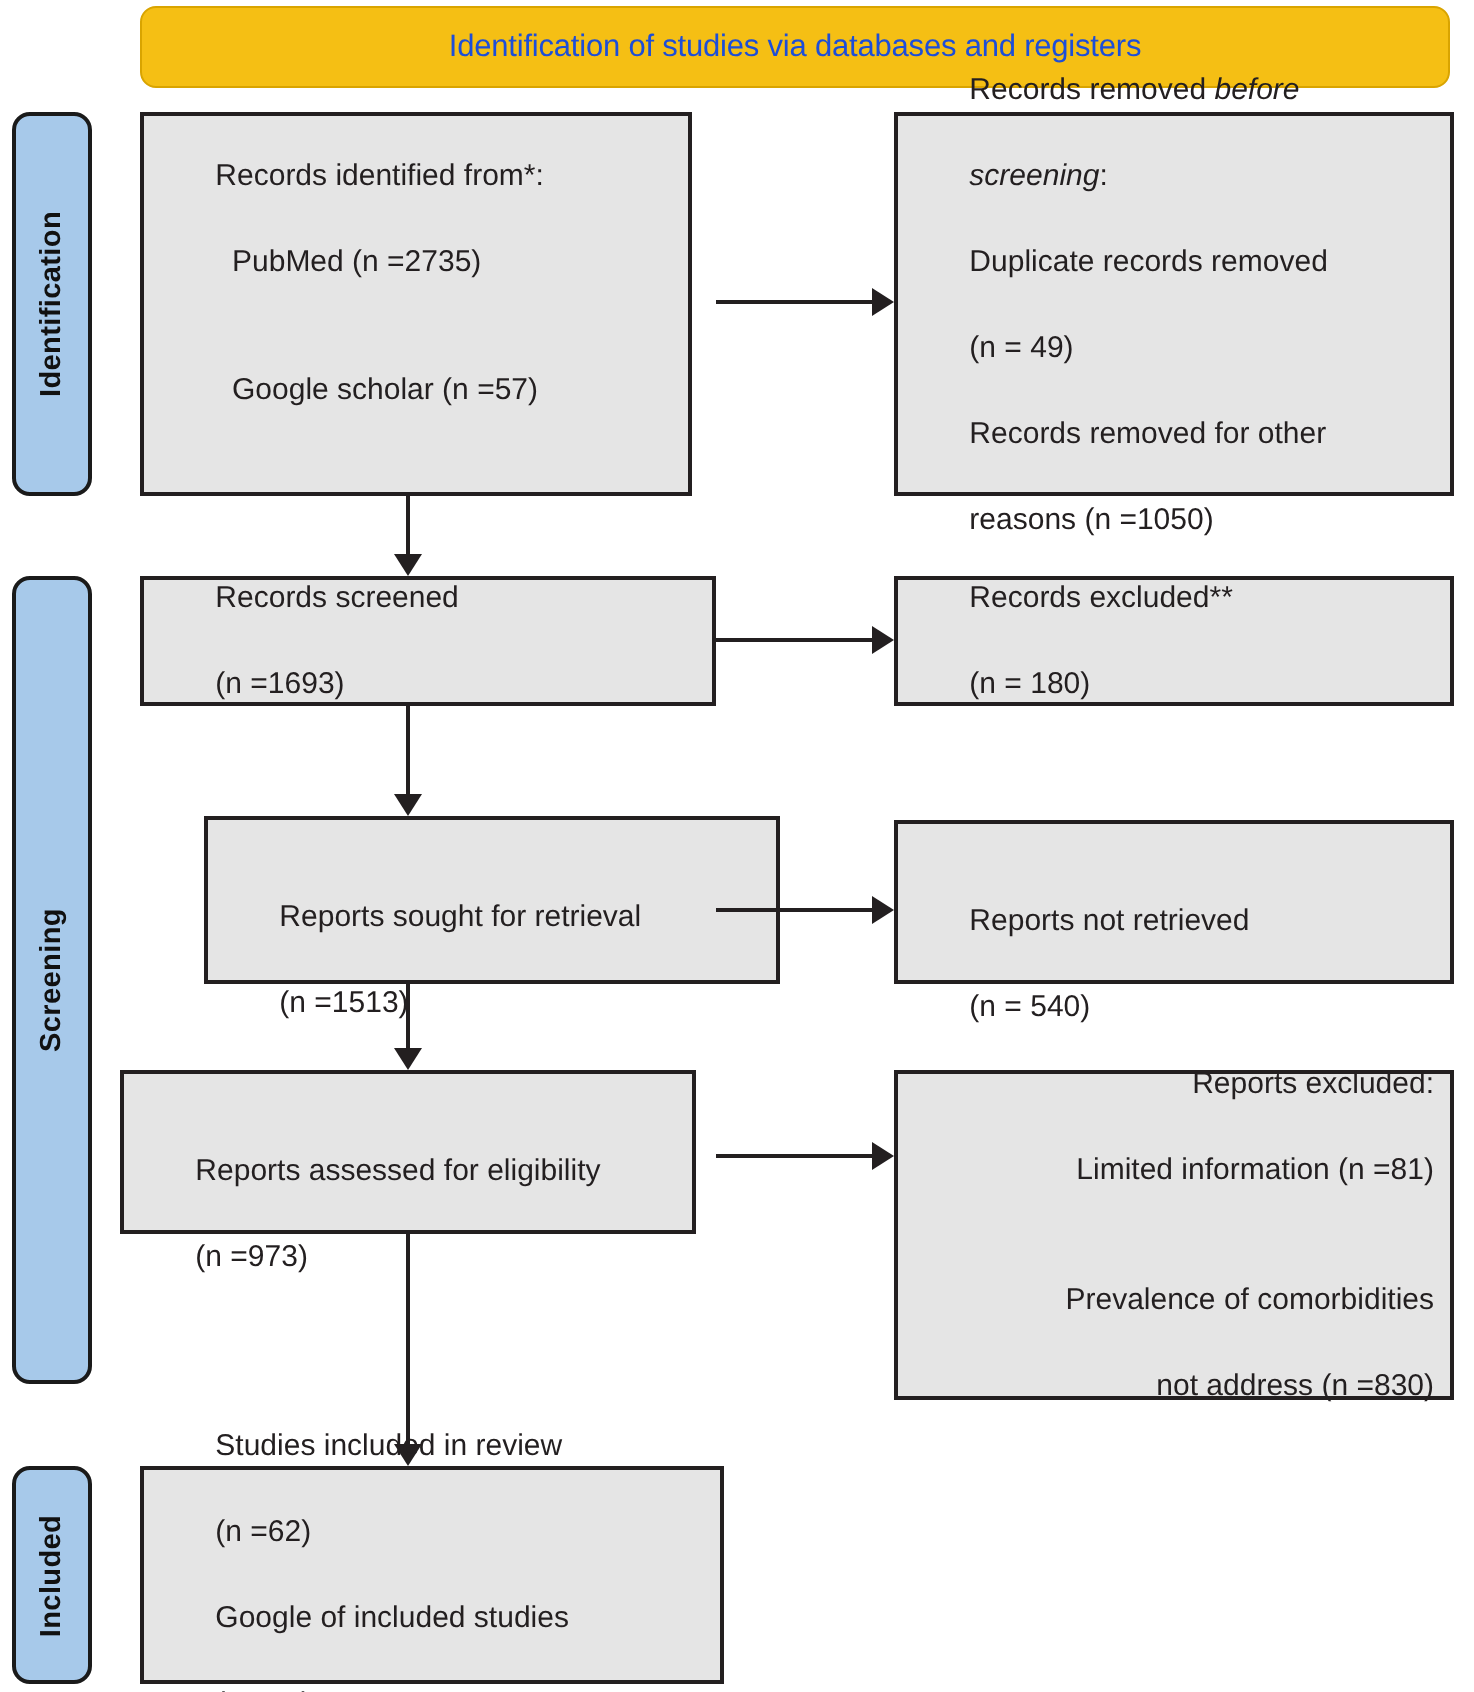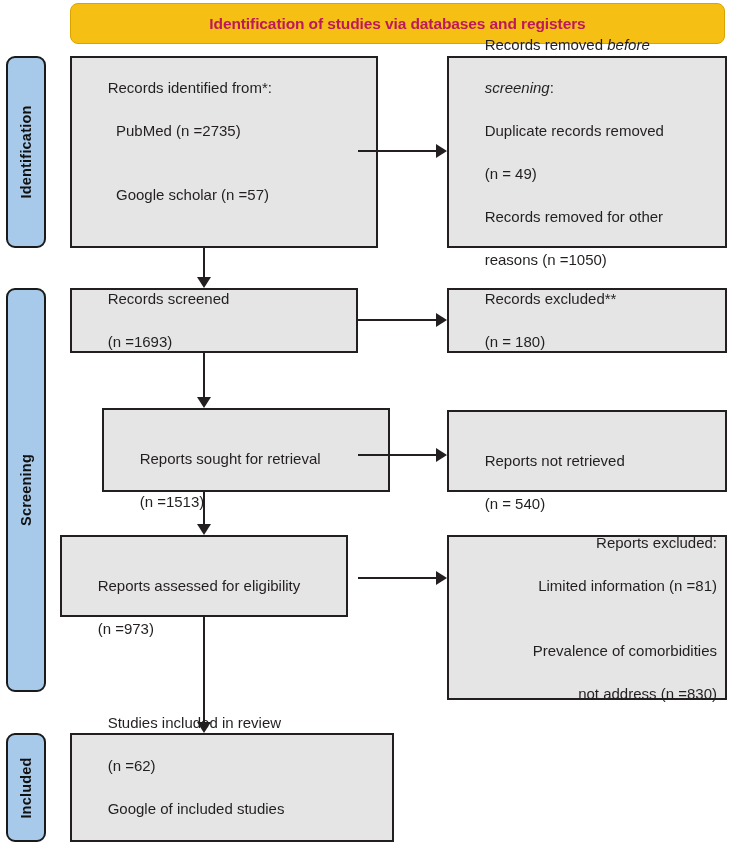--- a/index.html
+++ b/index.html
@@ -26,23 +26,23 @@
     background: #F5BF14;
     border: 1.5px solid #D9A400;
     border-radius: 8px;
     box-sizing: border-box;
     display: flex;
     align-items: center;
     justify-content: center;
   }
   #banner .banner-text {
     font-size: 15.5px;
-    font-weight: bold;
+    font-weight: normal;
     letter-spacing: -0.1px;
-    color: #be185d;
+    color: #1d4ed8;
     text-align: center;
   }
 
   
   .stage {
     position: absolute;
     left: 6px;
     width: 40px;
     background: #A7C9EA;
     border: 2.2px solid #1a1a1a;
@@ -79,25 +79,25 @@
     line-height: 21.5px;
     color: #231f20;
     white-space: pre-wrap;
   }
   .box .box-text.mid   { top: 50%; transform: translateY(-50%); }
   .box .box-text.topish{ top: 16px; }
   .indent { padding-left: 25px; display: block; }
   .ital { font-style: italic; }
 
   
-  #box-identified     { left: 70px; top: 56px;  width: 308px; height: 192px; }
+  #box-identified     { left: 70px; top: 56px;  width: 276px; height: 192px; }
   #box-screened       { left: 70px; top: 288px; width: 288px; height: 65px;  }
   #box-sought         { left: 70px; top: 408px; width: 288px; height: 84px; margin-left: 32px;  }
   #box-assessed       { left: 60px; top: 535px; width: 288px; height: 82px;  }
-  #box-included       { left: 70px; top: 733px; width: 324px; height: 109px; }
+  #box-included       { left: 70px; top: 733px; width: 292px; height: 109px; }
 
   
   #box-removed-before { left: 447px; top: 56px;  width: 280px; height: 192px; }
   #box-excluded-screen{ left: 447px; top: 288px; width: 280px; height: 65px;  }
   #box-not-retrieved  { left: 447px; top: 410px; width: 280px; height: 82px;  }
   #box-reports-excl   { left: 447px; top: 535px; width: 280px; height: 165px; text-align: right; }
 
   
   .conn {
     position: absolute;

